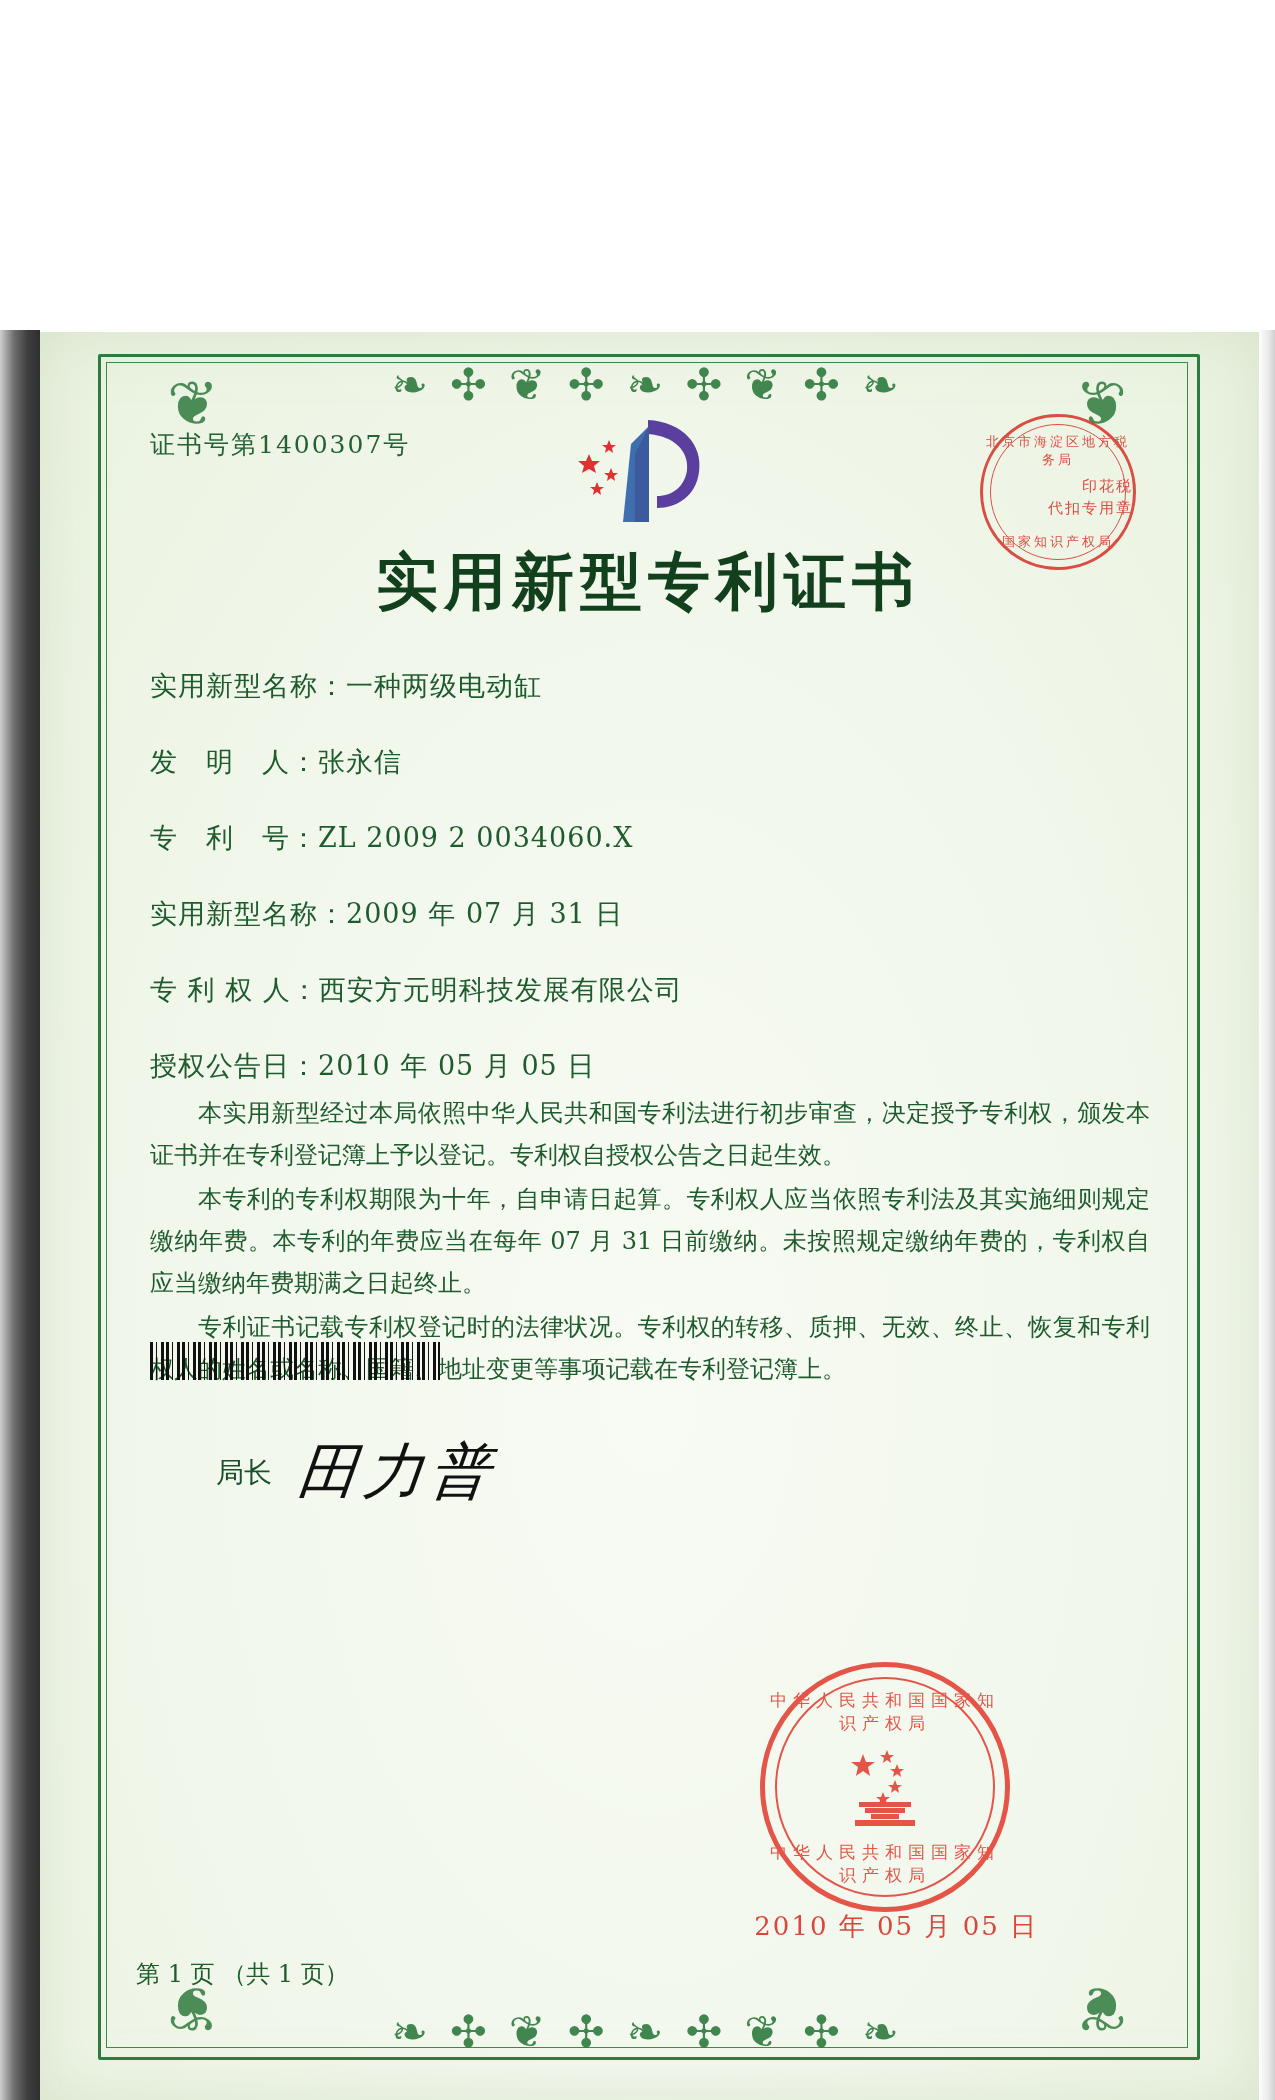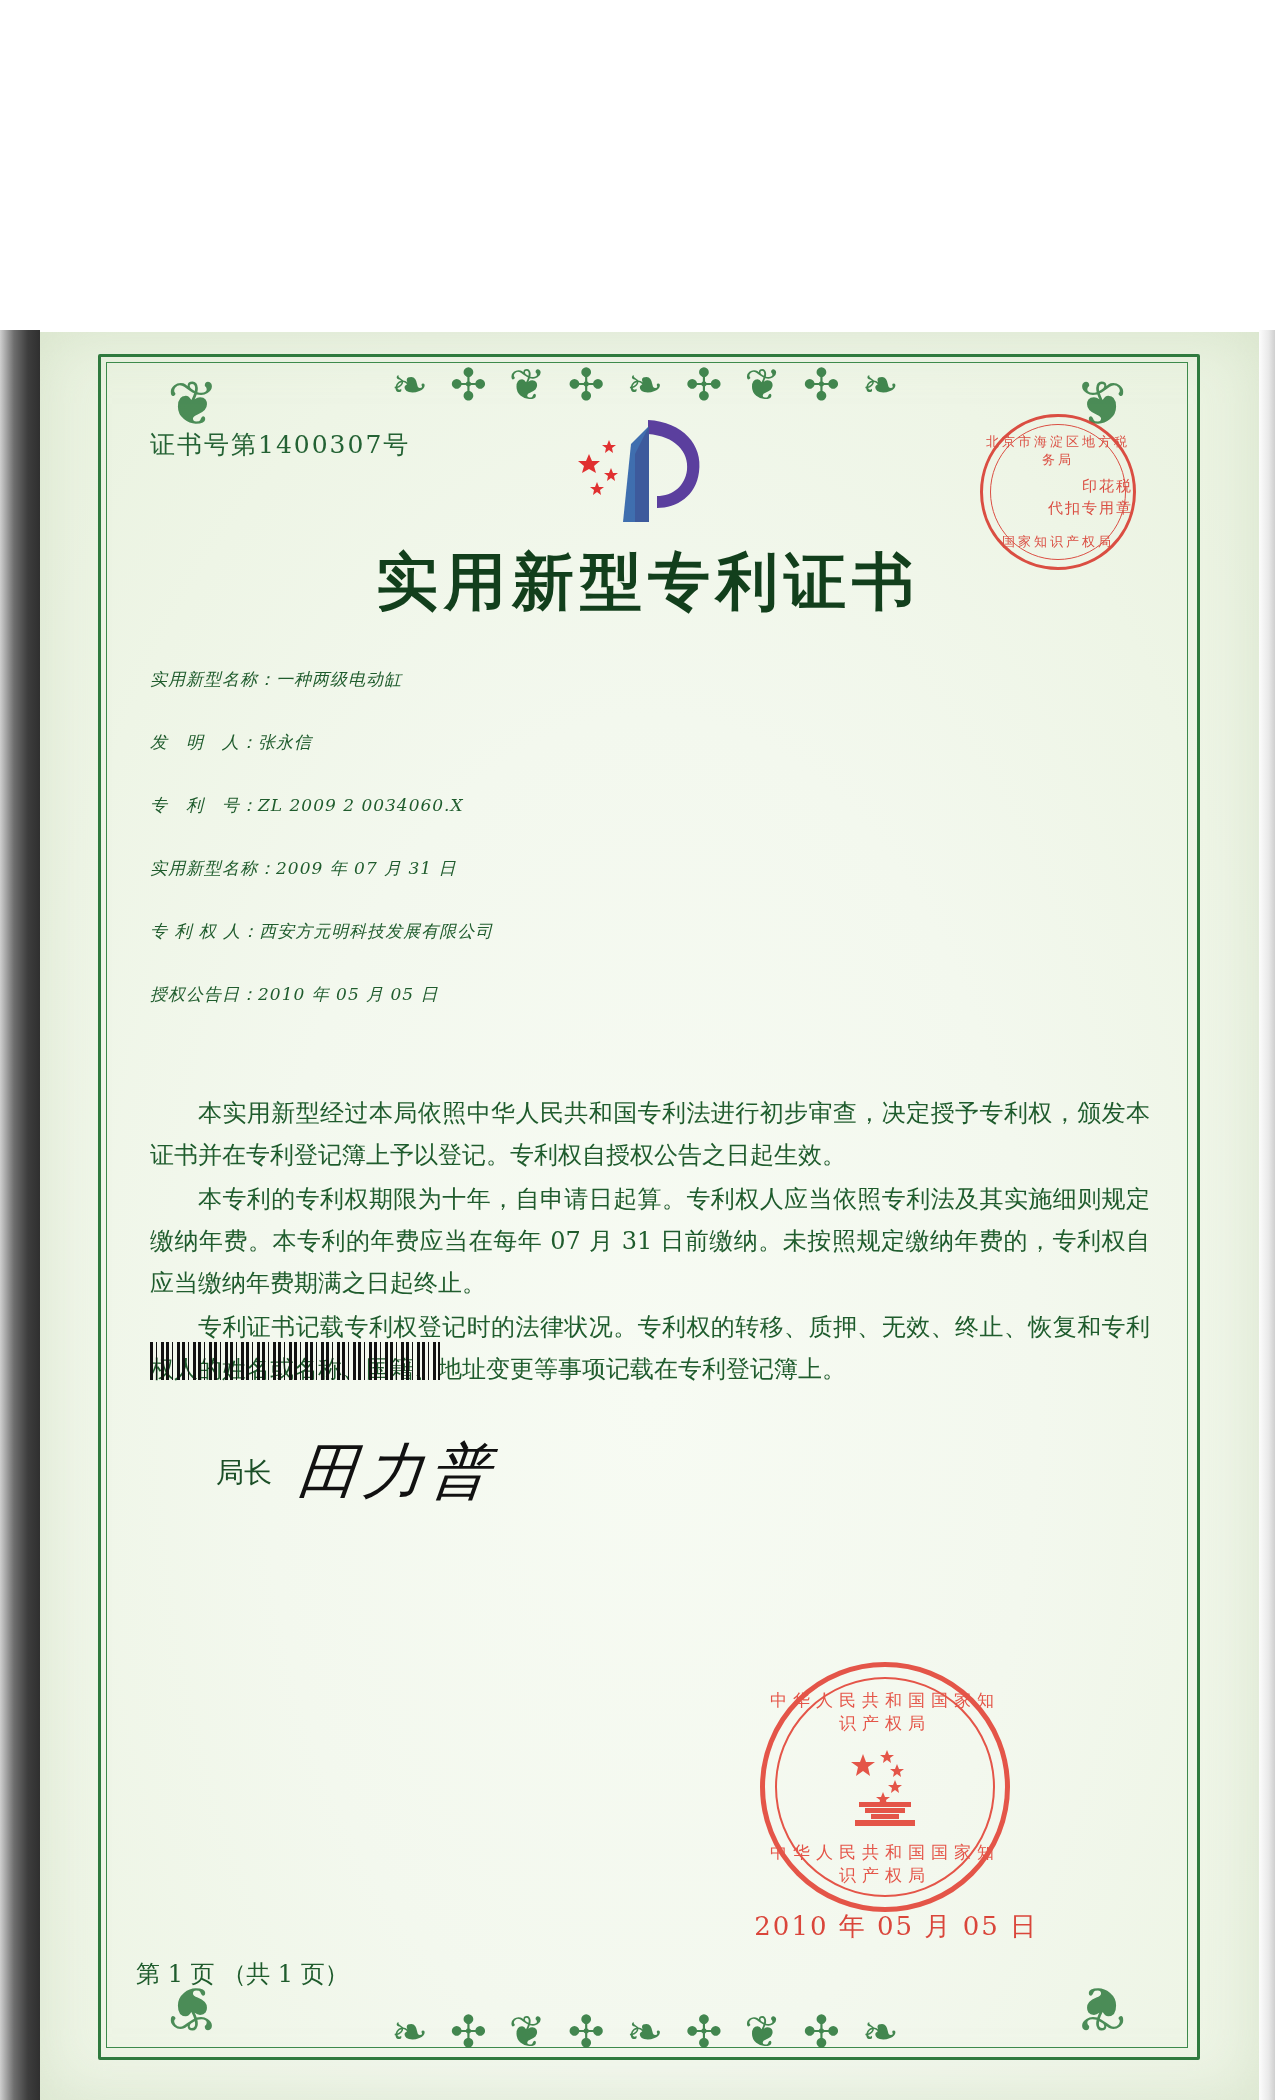--- a/index.html
+++ b/index.html
@@ -88,22 +88,22 @@
   .main-title{
     position:absolute;left:0;top:148px;width:100%;
     text-align:center;font-size:62px;font-weight:bold;letter-spacing:6px;
     color:#123f1c;font-family:Liberation Serif, serif;
   }
 
   .fields{
     position:absolute;left:14px;top:276px;width:100%;
   }
   .field{
-    font-size:17px;color:#1f5c2d;margin-bottom:40px;letter-spacing:1px;
-    font-family:"DejaVu Serif", serif;white-space:nowrap;font-style:italic;
+    font-size:27px;color:#1f5c2d;margin-bottom:40px;letter-spacing:1px;
+    font-family:"DejaVu Serif", serif;white-space:nowrap;
   }
   .field .lbl{display:inline-block;}
   .field .val{display:inline-block;}
 
   .paras{
     position:absolute;left:14px;top:700px;width:1000px;
     font-size:24px;line-height:42px;color:#1f5c2d;
     font-family:"DejaVu Serif", serif;
   }
   .paras p{margin:0 0 2px 0;text-indent:2em;text-align:justify;}

